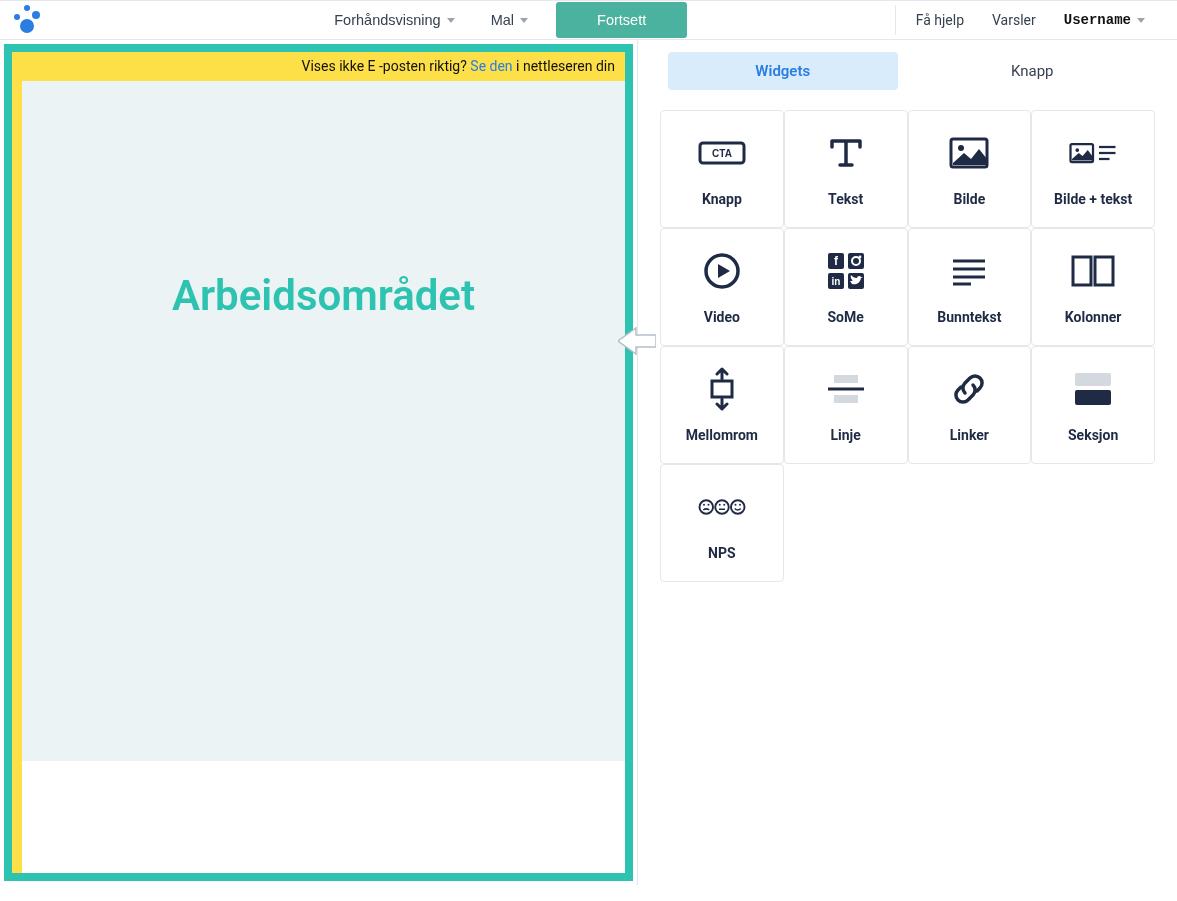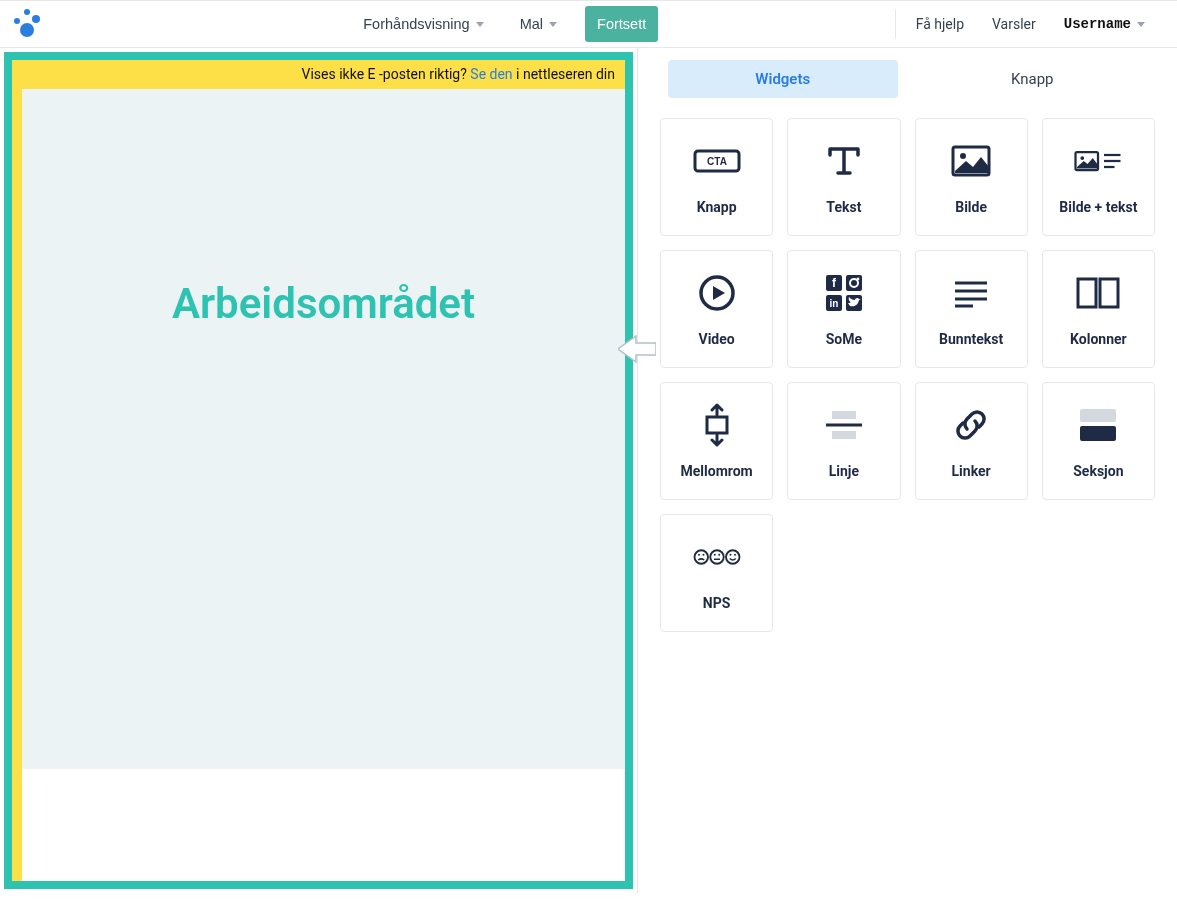--- a/index.html
+++ b/index.html
@@ -19,21 +19,21 @@
     font-size:14px;
     color:#333;
     background:#fff;
     width:1177px;
     height:901px;
     overflow:hidden;
   }
   .topbar{
     display:flex;
     align-items:center;
-    height:48px;
+    height:40px;
     border-top:1px solid var(--border);
     border-bottom:1px solid var(--border);
     padding:0 18px 0 10px;
   }
   .logo{display:flex;align-items:center;gap:6px;}
   .logo-mark{position:relative;width:30px;height:30px;}
   .logo-mark span{position:absolute;border-radius:50%;background:var(--blue);}
   .logo-mark .d1{width:6px;height:6px;left:14px;top:0;}
   .logo-mark .d2{width:8px;height:8px;left:22px;top:6px;}
   .logo-mark .d3{width:6px;height:6px;left:4px;top:9px;}
@@ -62,21 +62,21 @@
     width:0;height:0;
     border-left:4px solid transparent;
     border-right:4px solid transparent;
     border-top:5px solid #9ca3af;
   }
   .btn-continue{
     background:var(--teal-dark);
     border:none;
     color:#fff;
     font-size:14.5px;
-    padding:10px 12px;
+    padding:10px 41px;
     border-radius:3px;
     cursor:pointer;
     margin-left:6px;
   }
   .topbar .right{
     margin-left:auto;
     display:flex;
     align-items:center;
     height:100%;
   }
@@ -164,21 +164,20 @@
   .tabs .tab.active{
     background:var(--blue-light);
     color:var(--blue);
     font-weight:600;
   }
   .widgets{
     margin-top:8px;
     padding:12px 22px;
     display:grid;
     grid-template-columns:repeat(4,1fr);
-    gap:14px;
     align-content:start;
   }
   .widget{
     border:1px solid var(--border);
     border-radius:4px;
     height:118px;
     display:flex;
     flex-direction:column;
     align-items:center;
     justify-content:center;

